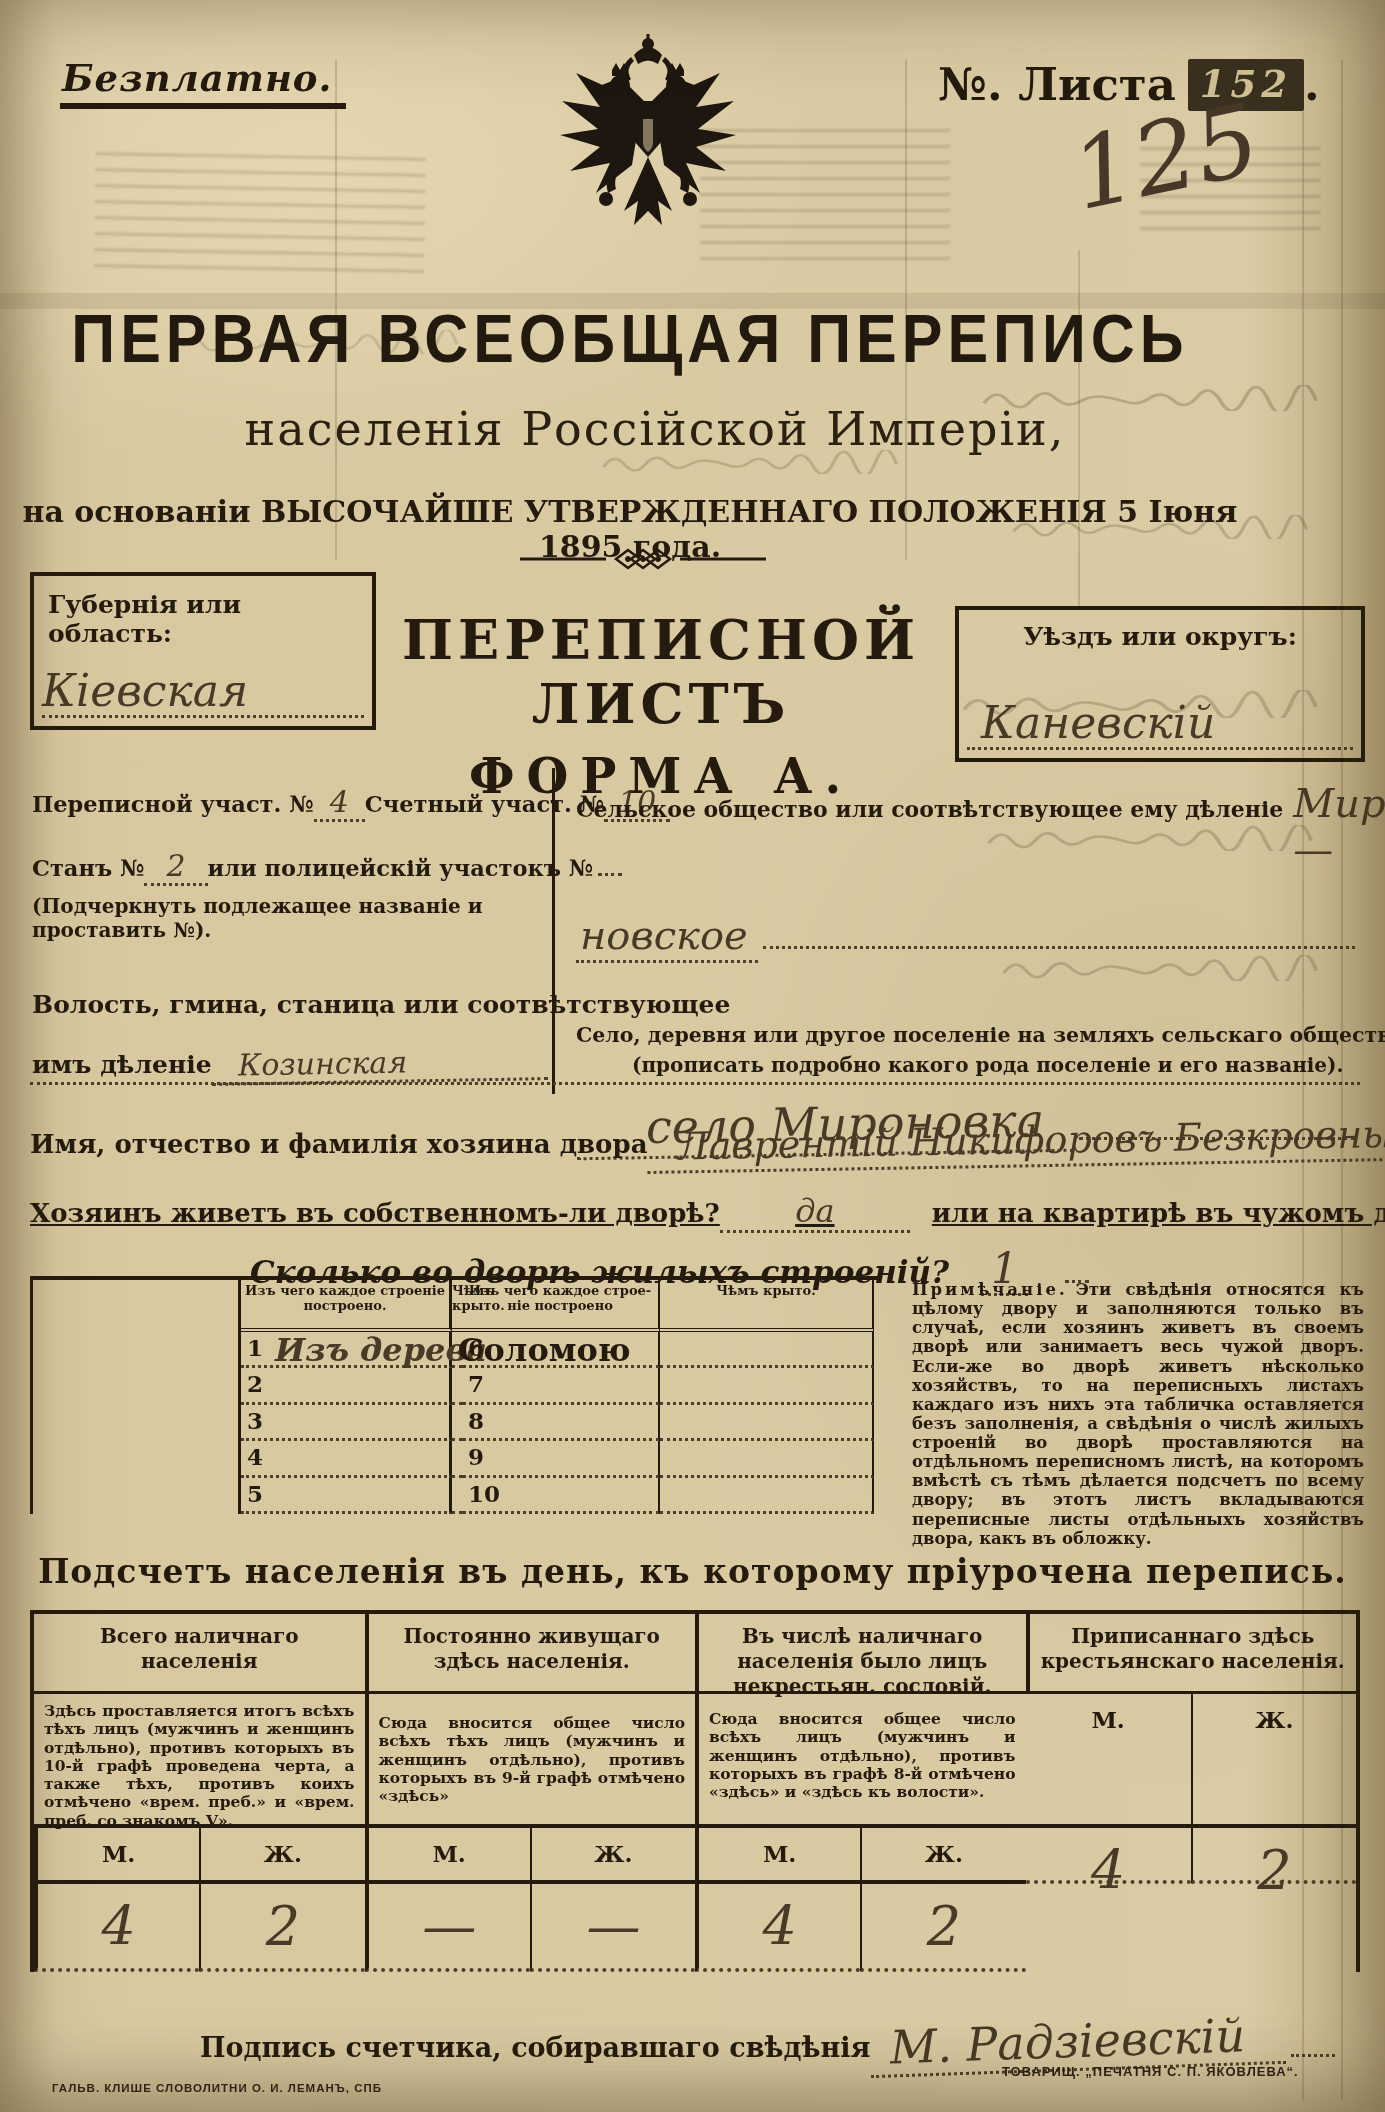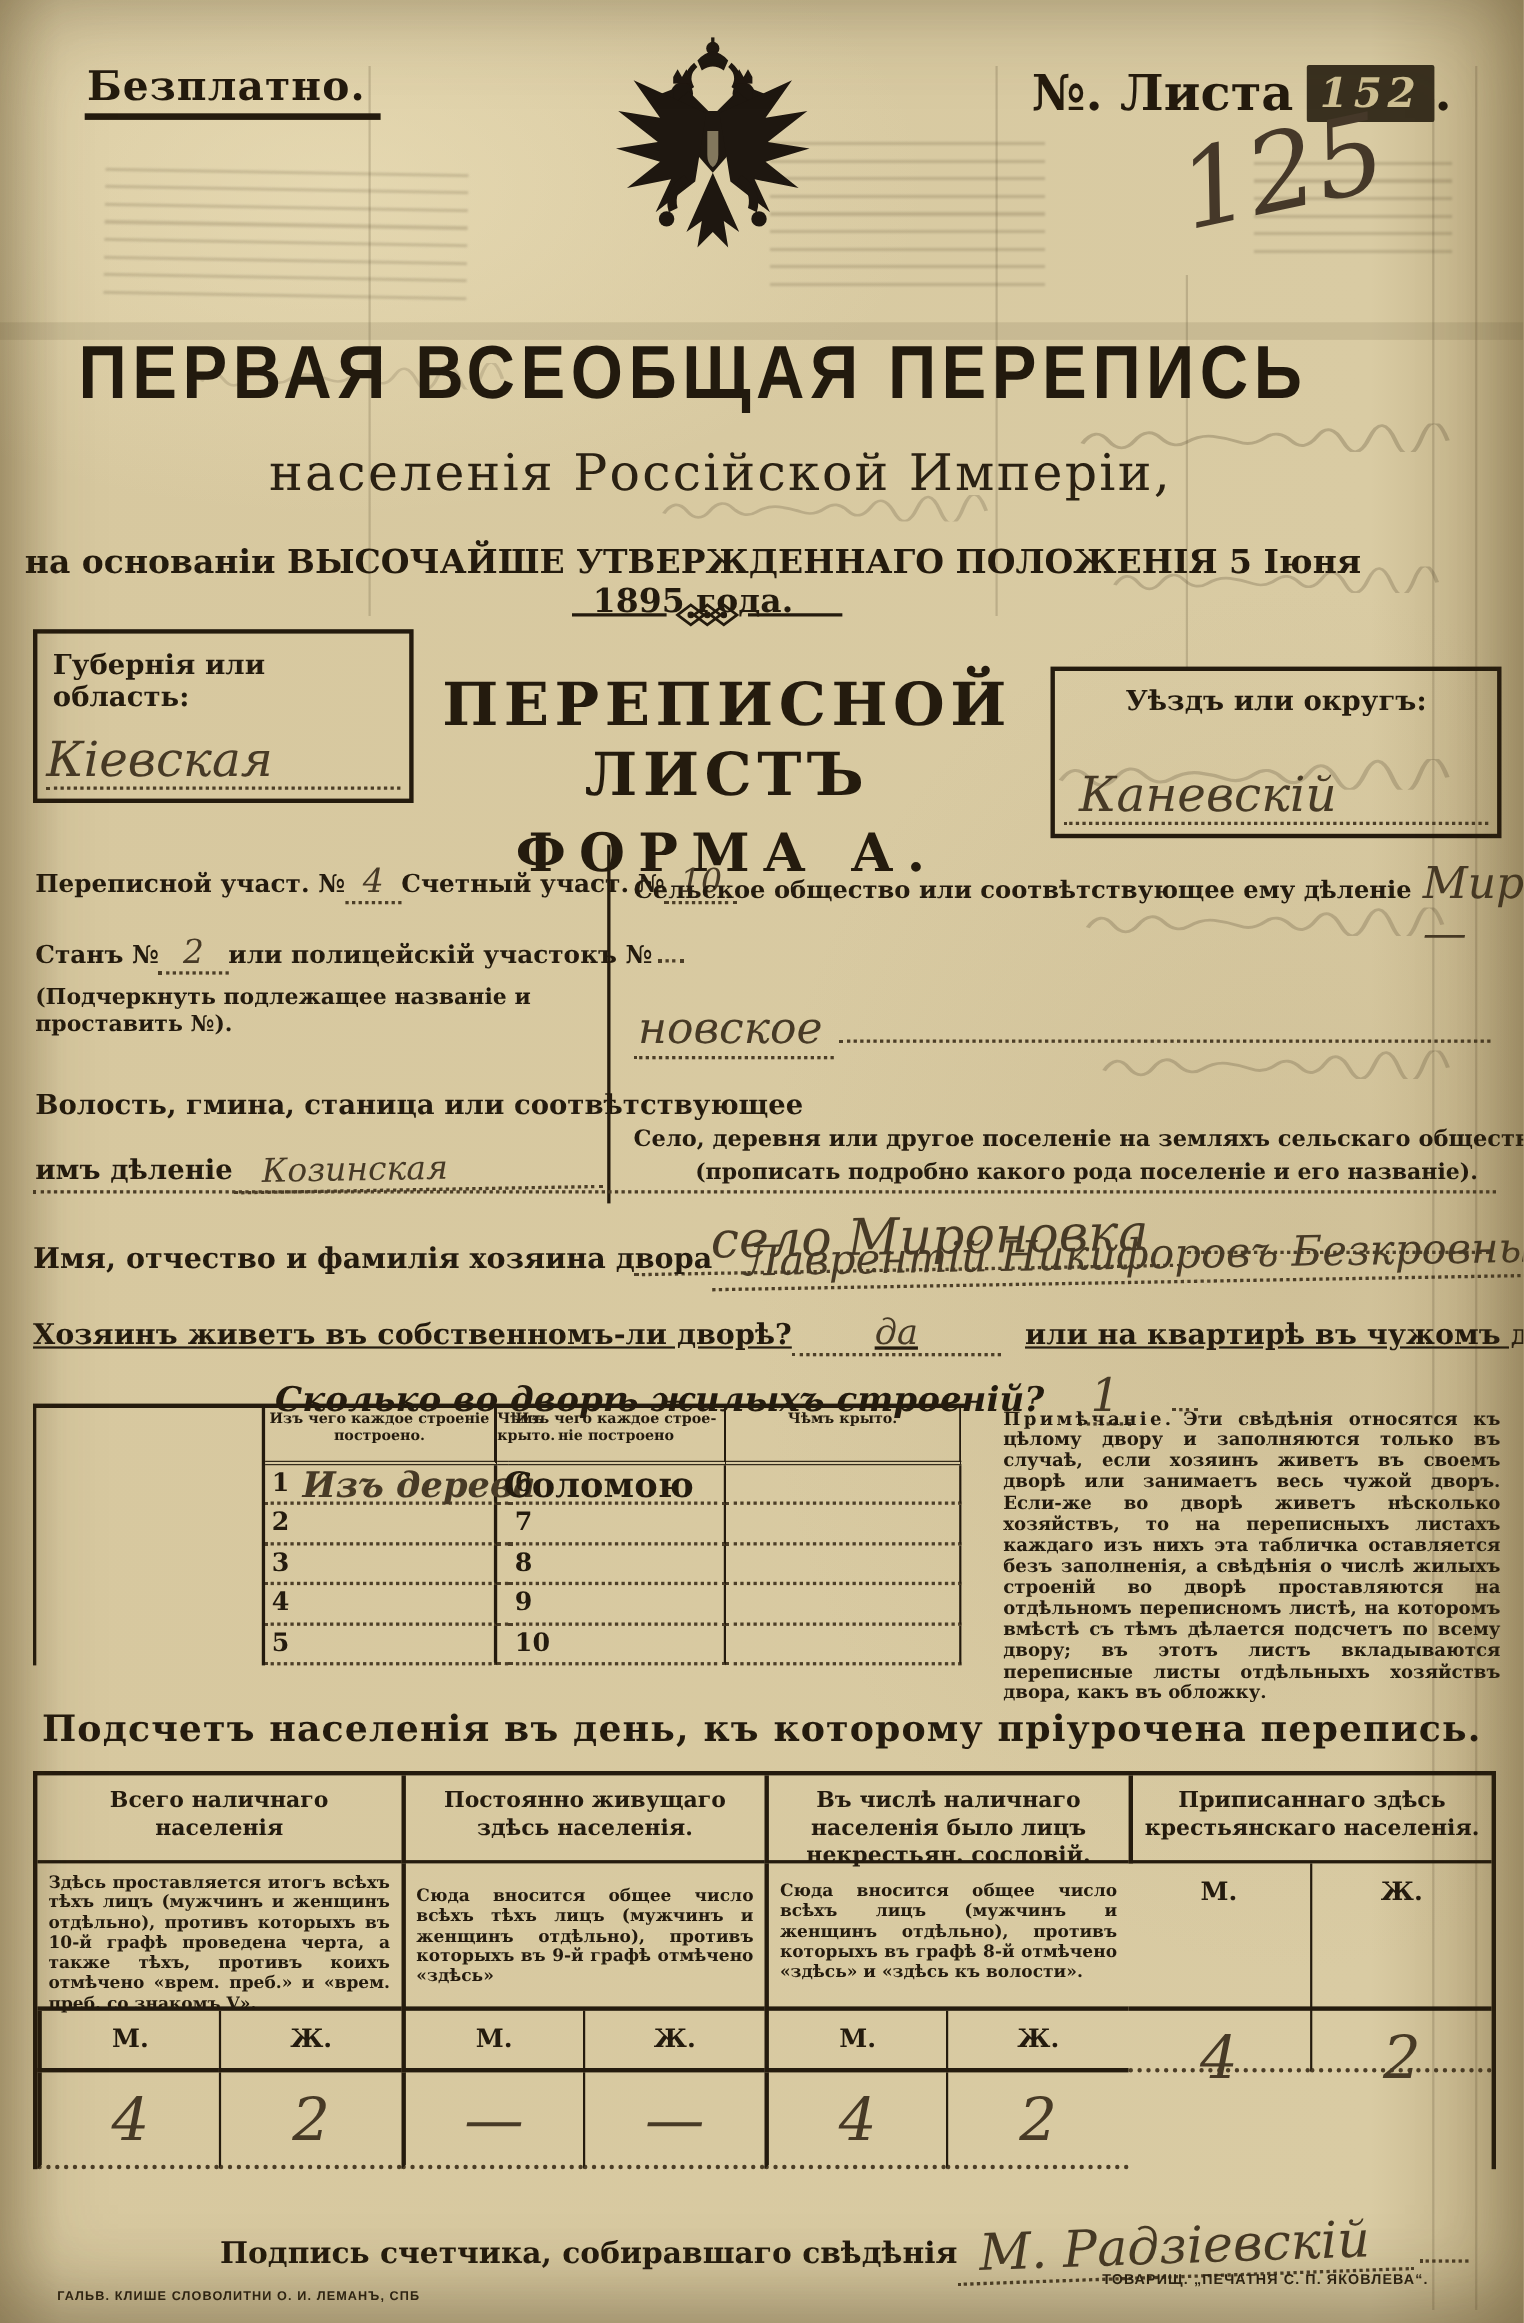--- a/index.html
+++ b/index.html
@@ -15,22 +15,22 @@
   .paper::after{content:"";position:absolute;inset:0;pointer-events:none;
     box-shadow:inset 0 0 90px rgba(70,55,25,.38), inset 0 -25px 60px rgba(70,55,25,.22);}
   .abs{position:absolute;}
   .lbl{font-weight:bold;color:#241b0e;}
   .hw{font-family:"DejaVu Serif",serif;font-style:italic;color:#473a26;}
   .onln{border-bottom:3px dotted #4c3e27;}
   .leader{flex:1 1 30px;border-bottom:3px dotted #4c3e27;margin:0 5px;min-width:24px;}
   .flexline{display:flex;align-items:baseline;}
   .ctr{text-align:center;}
   
-  .free{left:60px;top:56px;font-size:37px;font-weight:bold;
-        border-bottom:6px solid #241b0e;padding:0 14px 3px 2px;letter-spacing:1px;margin-left:17px;}
+  .free{left:60px;top:56px;font-size:37px;font-style:italic;font-weight:bold;
+        border-bottom:6px solid #241b0e;padding:0 14px 3px 2px;letter-spacing:1px;}
   .sheetno{left:938px;top:58px;font-size:45px;font-weight:bold;display:flex;align-items:center;}
   .stamp{display:inline-block;background:#39301f;color:#cfc093;font-size:37px;font-style:italic;
          padding:3px 12px 5px;margin-left:12px;letter-spacing:5px;border-radius:2px;}
   .hw125{left:1072px;top:100px;font-size:98px;transform:rotate(-12deg);color:#453829;}
   .title{left:0;top:303px;width:1260px;font-family:"Liberation Sans",sans-serif;font-weight:bold;
          font-size:61px;letter-spacing:5px;color:#221a0e;transform:scaleY(1.12);}
   .subtitle{left:0;top:402px;width:1310px;font-size:46px;letter-spacing:2px;color:#2a2113;}
   .basis{left:0;top:494px;width:1260px;font-size:30px;font-weight:bold;}
   
   .boxl{left:30px;top:572px;width:338px;height:150px;border:4px solid #241b0e;}

